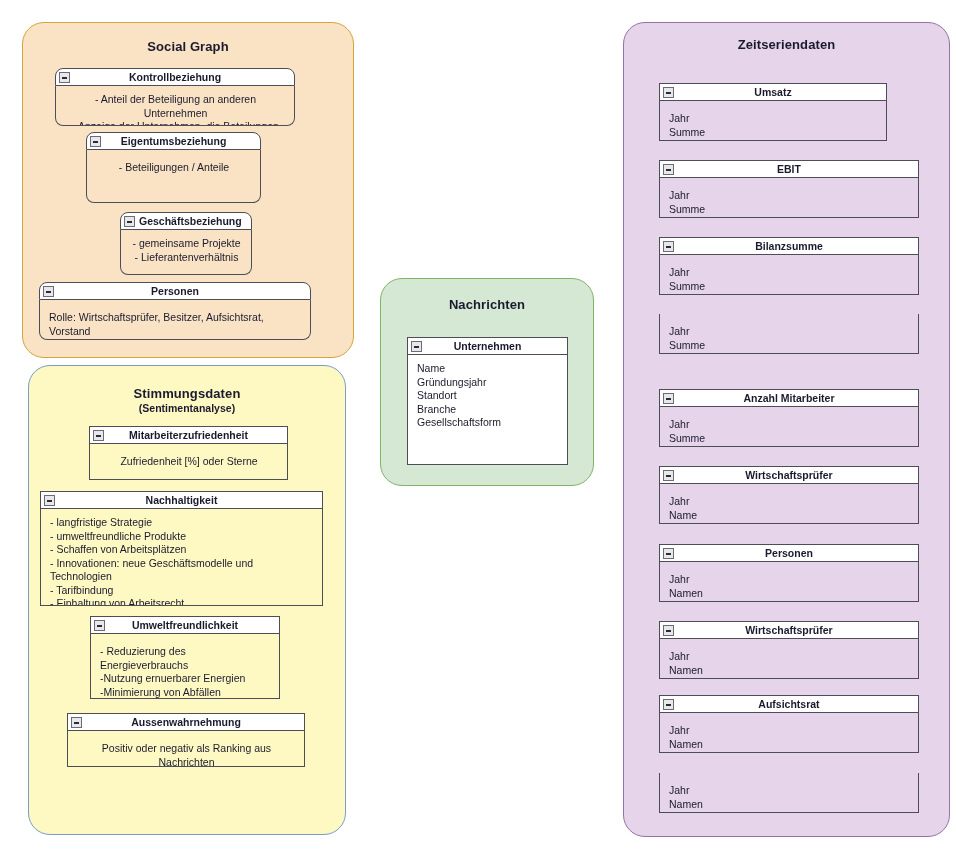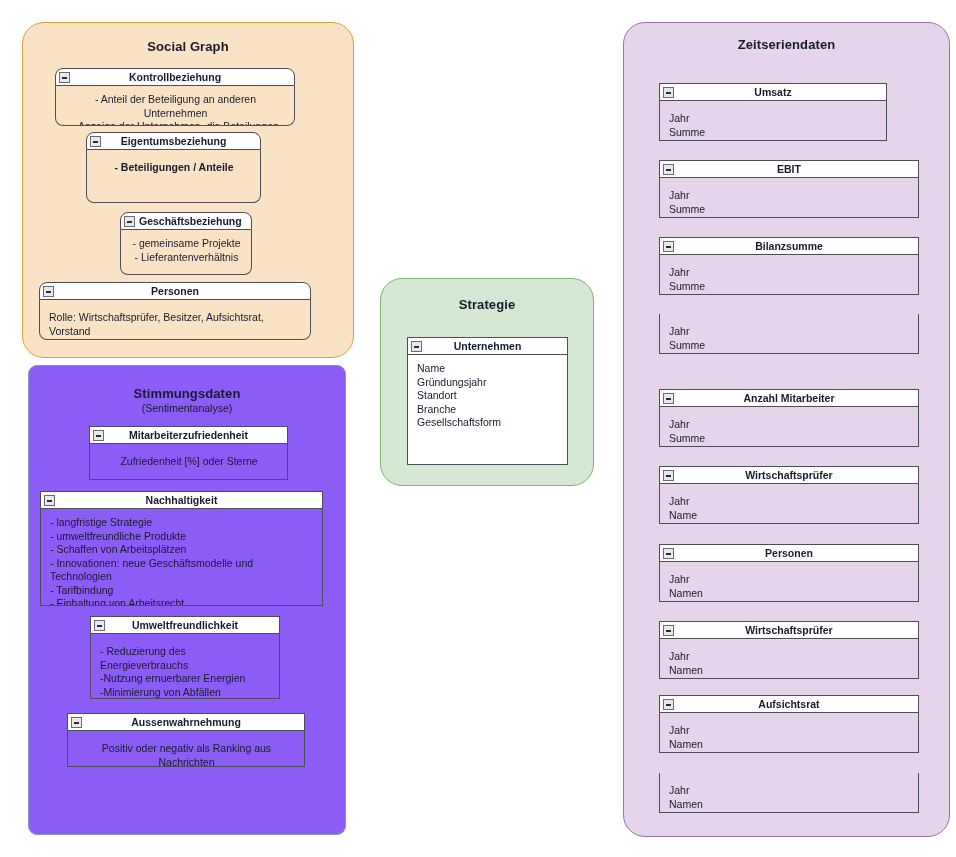--- a/index.html
+++ b/index.html
@@ -24,37 +24,36 @@
     border: 1.5px solid;
   }
   .panel-title {
     text-align: center;
     font-weight: bold;
     font-size: 13px;
     letter-spacing: .1px;
   }
   .panel-subtitle {
     text-align: center;
-    font-weight: normal;
+    font-weight: bold;
     font-size: 10.5px;
     margin-top: 1px;
   }
 
   #panel-social {
     left: 22px; top: 22px; width: 332px; height: 336px;
     background: #fae3c4;
     border-color: #d6a33c;
   }
   #panel-social .panel-title { margin-top: 16px; }
 
   #panel-sentiment {
     left: 28px; top: 365px; width: 318px; height: 470px;
-    background: #8b5cf6;
+    background: #fef9c3;
     border-color: #7a9cc6;
-    border-radius: 9px;
   }
   #panel-sentiment .panel-title { margin-top: 20px; }
 
   #panel-master {
     left: 380px; top: 278px; width: 214px; height: 208px;
     background: #d5e8d4;
     border-color: #82b366;
   }
   #panel-master .panel-title { margin-top: 18px; }
 
@@ -152,21 +151,21 @@
       <span class="line">- Anteil der Beteiligung an anderen Unternehmen</span>
       <span class="line">- Anzeige der Unternehmen, die Beteilungen haben</span>
     </div>
   </div>
 
   <div class="card rounded" style="left:63px; top:109px; width:175px;">
     <div class="card-head">
       <span class="collapse-icon"></span>
       <span>Eigentumsbeziehung</span>
     </div>
-    <div class="card-body center pad-lg" style="height:53px;font-weight:bold;">
+    <div class="card-body center pad-lg" style="height:53px;">
       <span class="line">- Beteiligungen / Anteile</span>
     </div>
   </div>
 
   <div class="card rounded" style="left:85px; top:189px; width:144px;padding-left:12px;">
     <div class="card-head">
       <span class="collapse-icon"></span>
       <span>Geschäftsbeziehung</span>
     </div>
     <div class="card-body center" style="height:45px;">
@@ -234,21 +233,21 @@
       <span class="collapse-icon"></span>
       <span>Aussenwahrnehmung</span>
     </div>
     <div class="card-body center pad-lg" style="height:36px;">
       <span class="line">Positiv oder negativ als Ranking aus Nachrichten</span>
     </div>
   </div>
 </div>
 
 <div class="panel" id="panel-master">
-  <div class="panel-title">Strategie</div>
+  <div class="panel-title">Nachrichten</div>
 
   <div class="card green" style="left:26px; top:58px; width:161px;">
     <div class="card-head">
       <span class="collapse-icon"></span>
       <span>Unternehmen</span>
     </div>
     <div class="card-body" style="height:110px;">
       <span class="line">Name</span>
       <span class="line">Gründungsjahr</span>
       <span class="line">Standort</span>

